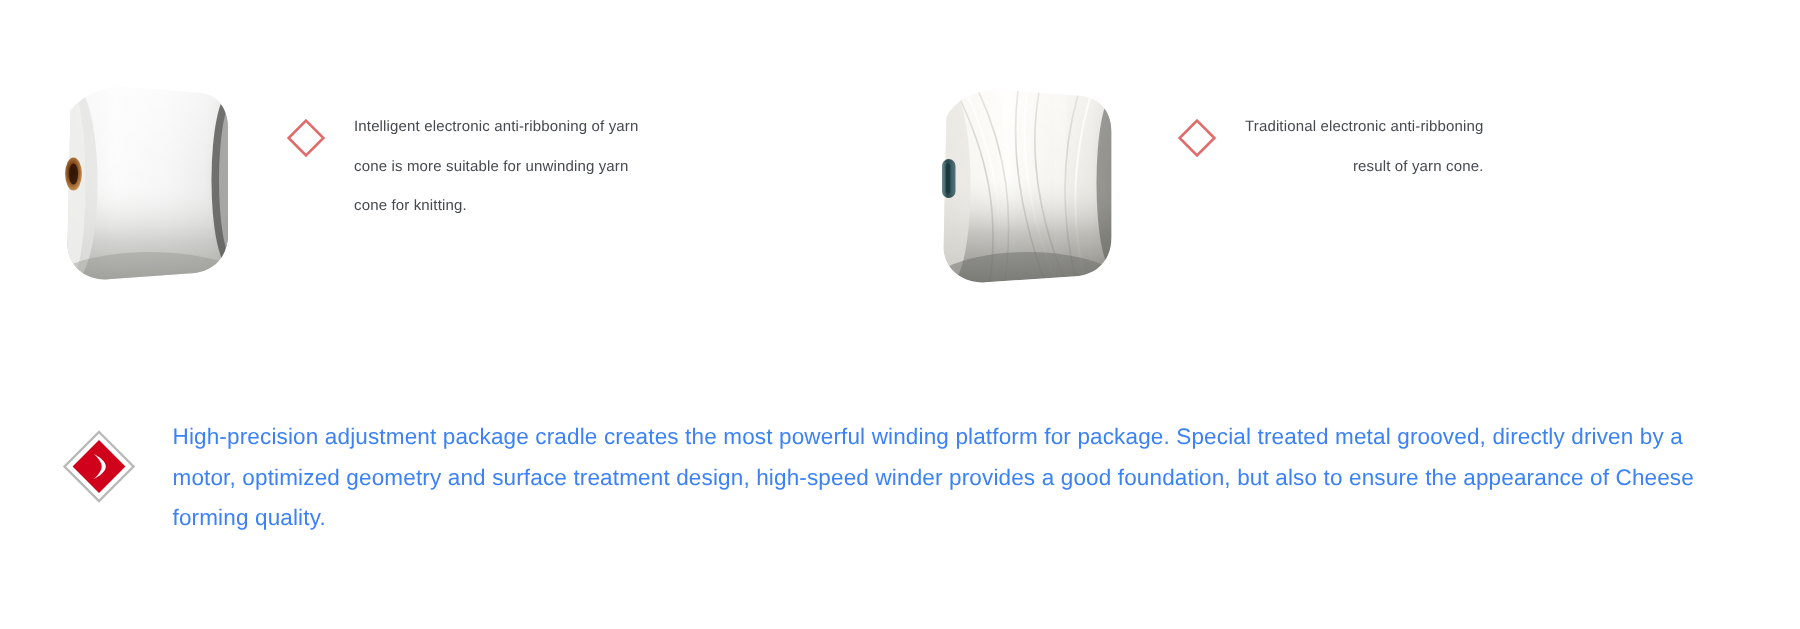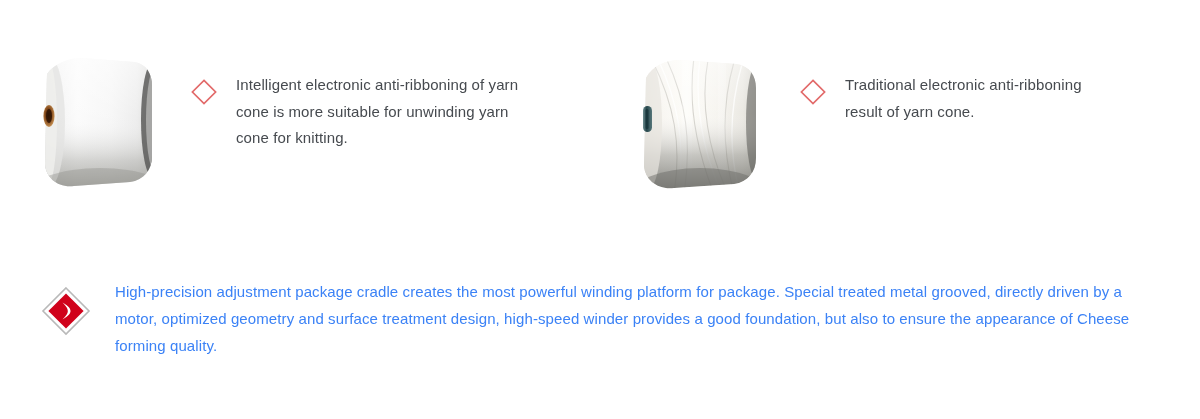--- a/index.html
+++ b/index.html
@@ -28,21 +28,21 @@
     top: 0;
     width: 1200px;
     height: 232px;
   }
   .feature-col {
     position: absolute;
     top: 0;
     height: 232px;
   }
   .feature-col.left  { left: 0px;   width: 600px; }
-  .feature-col.right { left: 594px; width: 585px; }
+  .feature-col.right { left: 579px; width: 585px; text-align: right; }
 
   
   .photo-wrap {
     position: absolute;
     top: 40px;
     width: 160px;
     height: 150px;
   }
   .feature-col.left  .photo-wrap { left: 22px; }
   .feature-col.right .photo-wrap { left: 30px; }
@@ -61,21 +61,21 @@
   .diamond-outline {
     flex: 0 0 auto;
     width: 28px;
     height: 28px;
     margin-top: 6px;
     margin-right: 18px;
   }
   .diamond-outline svg { display: block; }
 
   .bullet-text {
-    font-size: 15px;
+    font-size: 10px;
     line-height: 26.5px;
     color: #464a4f;
     letter-spacing: 0.1px;
     white-space: pre-line;
   }
 
   
   .note-row {
     position: absolute;
     left: 0;

